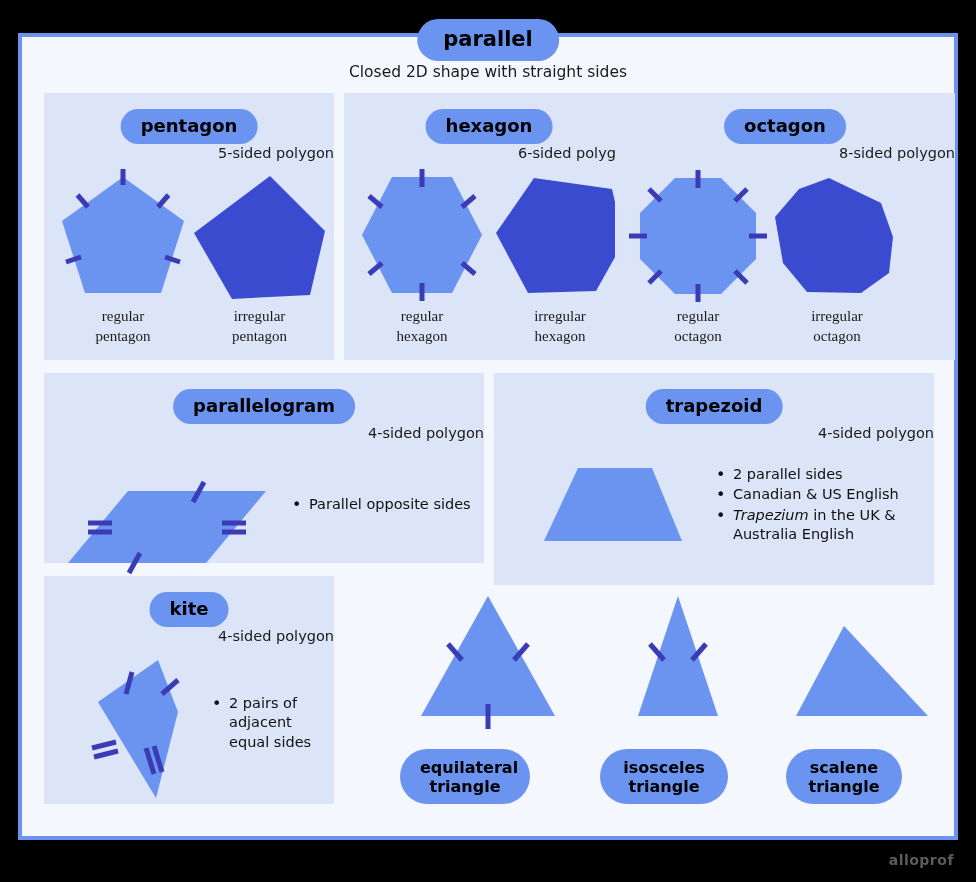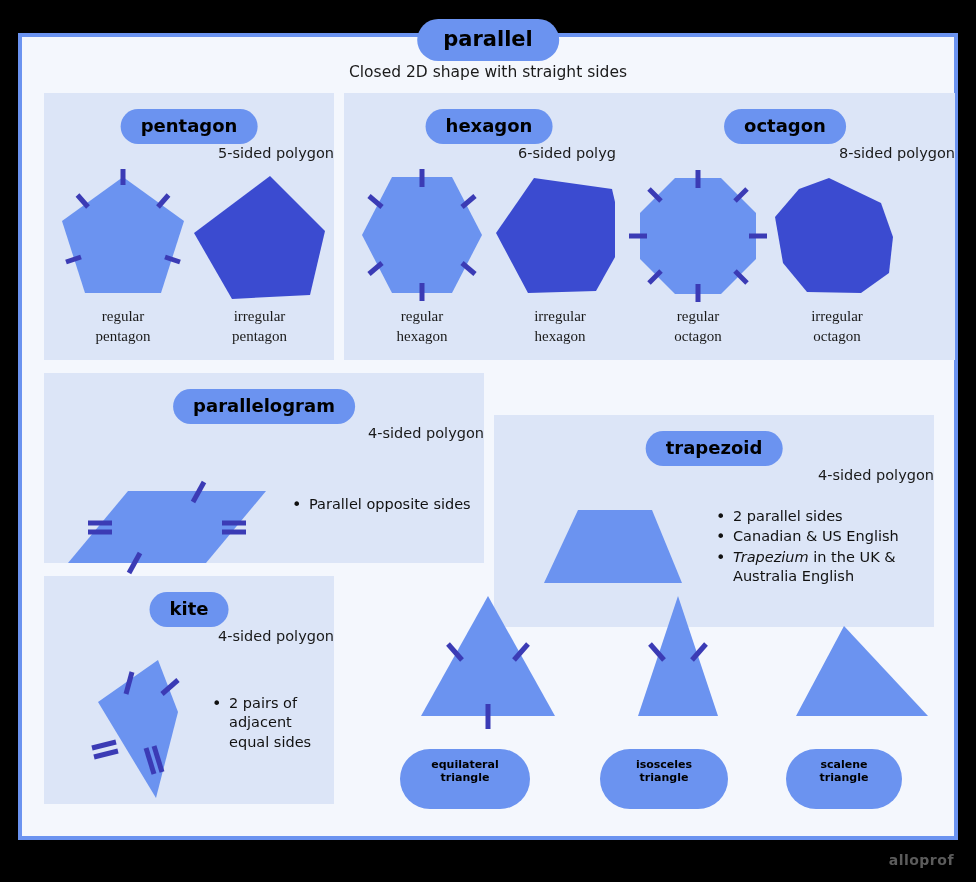--- a/index.html
+++ b/index.html
@@ -112,22 +112,22 @@
   }
   .bullets em { }
 
   svg { display: block; overflow: visible; }
 
   .svg-abs { position: absolute; }
 
   
   .tri-pill {
     position: absolute;
-    font-size: 11px;
-    padding: 9px 20px 25px;
+    font-size: 16px;
+    padding: 9px 20px 8px;
     line-height: 1.2;
   }
 
   
   #watermark {
     position: absolute;
     right: 22px;
     bottom: 14px;
     font-size: 14px;
     letter-spacing: 0.5px;
@@ -246,21 +246,21 @@
         <line x1="156" y1="40" x2="180" y2="40"></line>
         <line x1="156" y1="49" x2="180" y2="49"></line>
       </g>
     </svg>
 
     <ul class="bullets" style="left:248px; top:122px; width:180px;">
       <li>Parallel opposite sides</li>
     </ul>
   </div>
 
-  <div class="panel" style="left:472px; top:336px; width:440px; height:212px;margin-top:42px;">
+  <div class="panel" style="left:472px; top:336px; width:440px; height:212px;">
     <div class="pill panel-badge">trapezoid</div>
     <div class="panel-sub">4-sided polygon</div>
 
     <svg class="svg-abs" style="left:48px; top:92px;" width="142" height="80" viewBox="0 0 142 80">
       <polygon points="36,3 110,3 140,76 2,76" fill="#6b93f0"></polygon>
     </svg>
 
     <ul class="bullets" style="left:222px; top:92px; width:210px;">
       <li>2 parallel sides</li>
       <li>Canadian &amp; US English</li>

